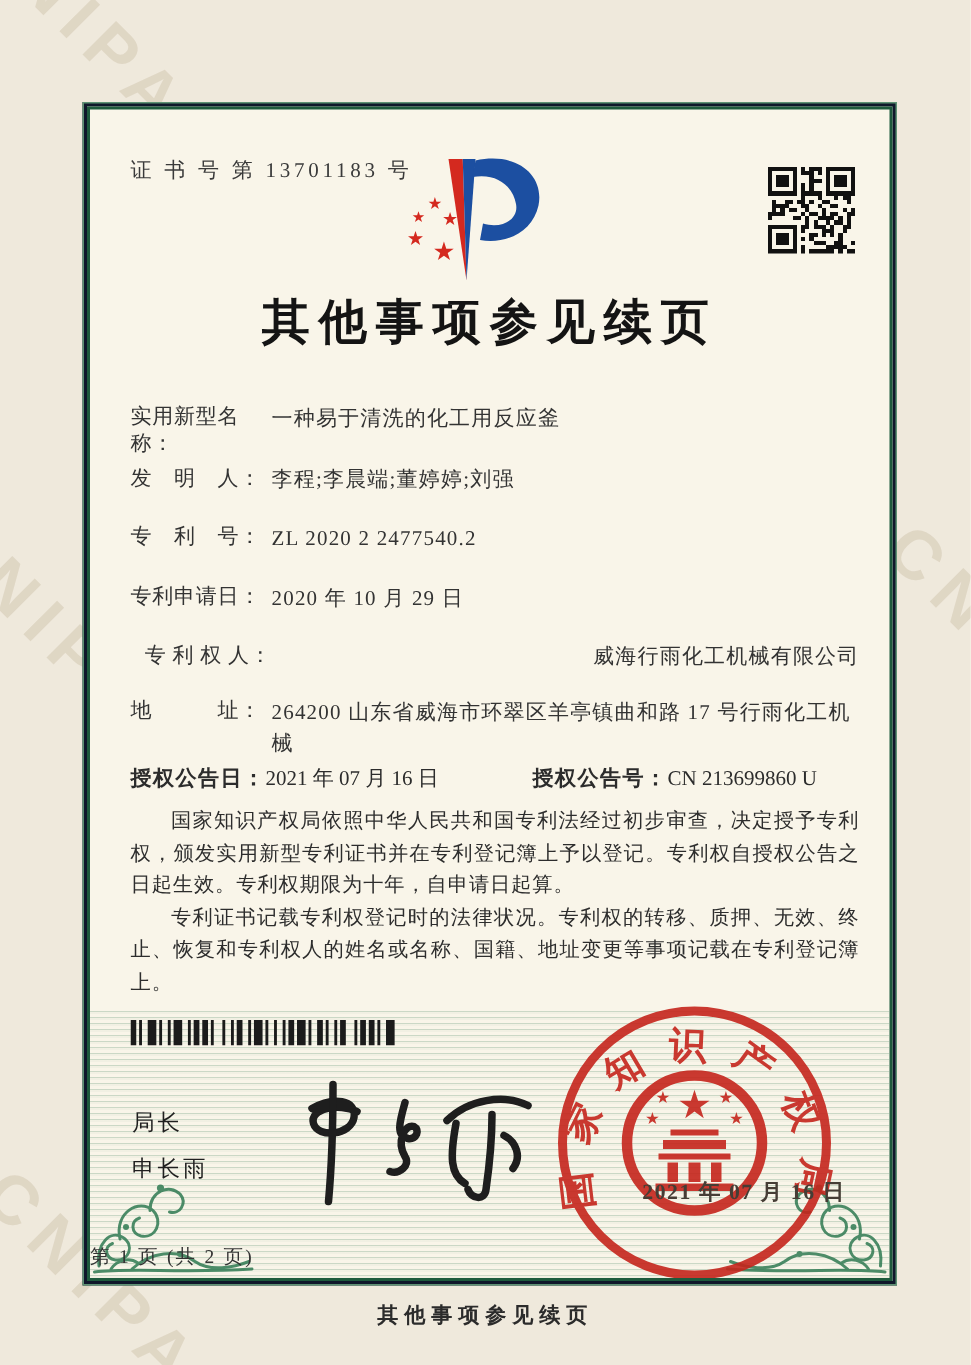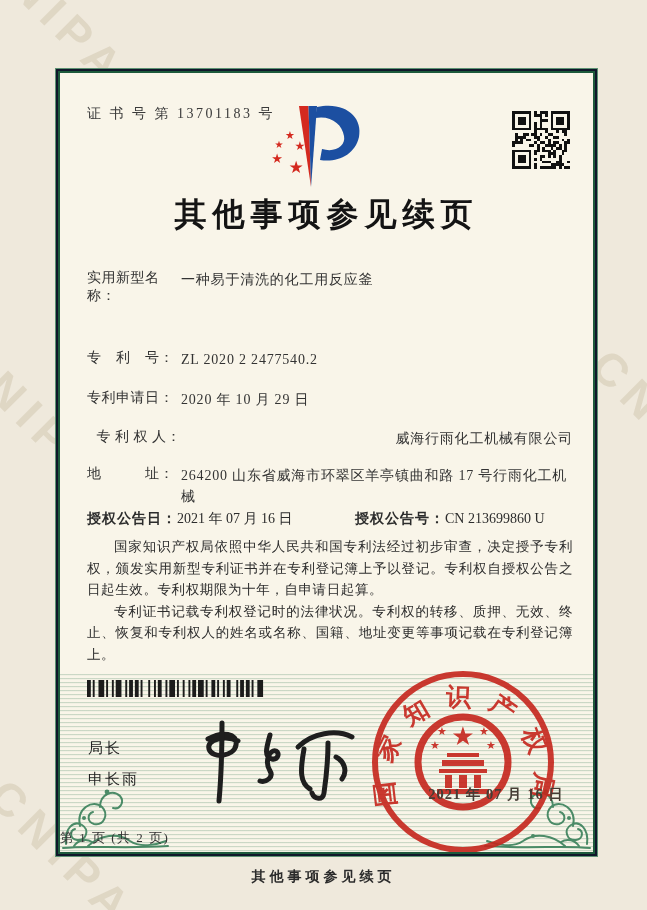--- a/index.html
+++ b/index.html
@@ -382,20 +382,23 @@
           <rect x="17" y="20" width="1" height="1" fill="#111"></rect>
           <rect x="19" y="20" width="1" height="1" fill="#111"></rect>
           <rect x="20" y="20" width="1" height="1" fill="#111"></rect>
         </svg></div>
 
     <div class="title">其他事项参见续页</div>
 
     <div class="f-row fr0">
       <span class="f-label">实用新型名称：</span><span class="f-value">一种易于清洗的化工用反应釜</span>
     </div>
+    <div class="f-row fr1">
+      <span class="f-label">发　明　人：</span><span class="f-value">李程;李晨端;董婷婷;刘强</span>
+    </div>
     <div class="f-row fr2">
       <span class="f-label">专　利　号：</span><span class="f-value">ZL 2020 2 2477540.2</span>
     </div>
     <div class="f-row fr3">
       <span class="f-label">专利申请日：</span><span class="f-value">2020 年 10 月 29 日</span>
     </div>
     <div class="f-row fr4">
       <span class="f-label">专 利 权 人：</span><span class="f-value">威海行雨化工机械有限公司</span>
     </div>
     <div class="f-row fr5">

